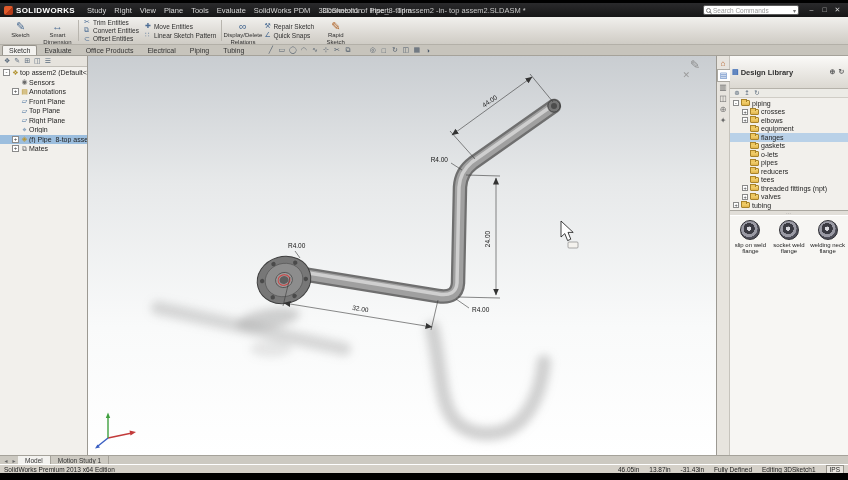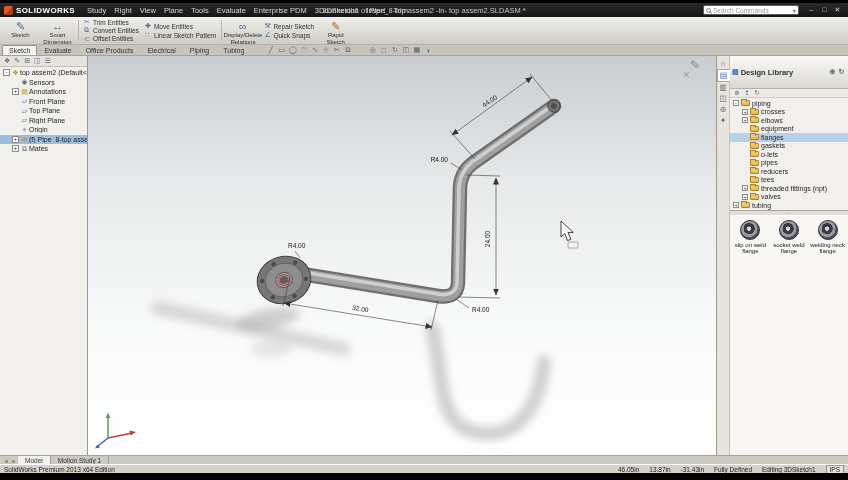--- a/index.html
+++ b/index.html
@@ -145,21 +145,21 @@
     <div class="app-icon"></div>
     <div class="logo">SOLIDWORKS</div>
     <div class="menus">
 
     <span class="menu-item">Study</span>
         <span class="menu-item">Right</span>
         <span class="menu-item">View</span>
         <span class="menu-item">Plane</span>
         <span class="menu-item">Tools</span>
         <span class="menu-item">Evaluate</span>
-        <span class="menu-item">Enterprise PDM</span>
+        <span class="menu-item">SolidWorks PDM</span>
         <span class="menu-item">3Dconnexion</span>
         <span class="menu-item">Insert</span>
         <span class="menu-item">Trim</span>
       </div>
     <div class="doc-title">3DSketch1 of Pipe_8-top assem2 -in- top assem2.SLDASM *</div>
     <div class="mb-right">
       <div class="search-box">
         <span class="mag"></span>
         <span class="search-text">Search Commands</span>
         <span class="search-chev">▾</span>

